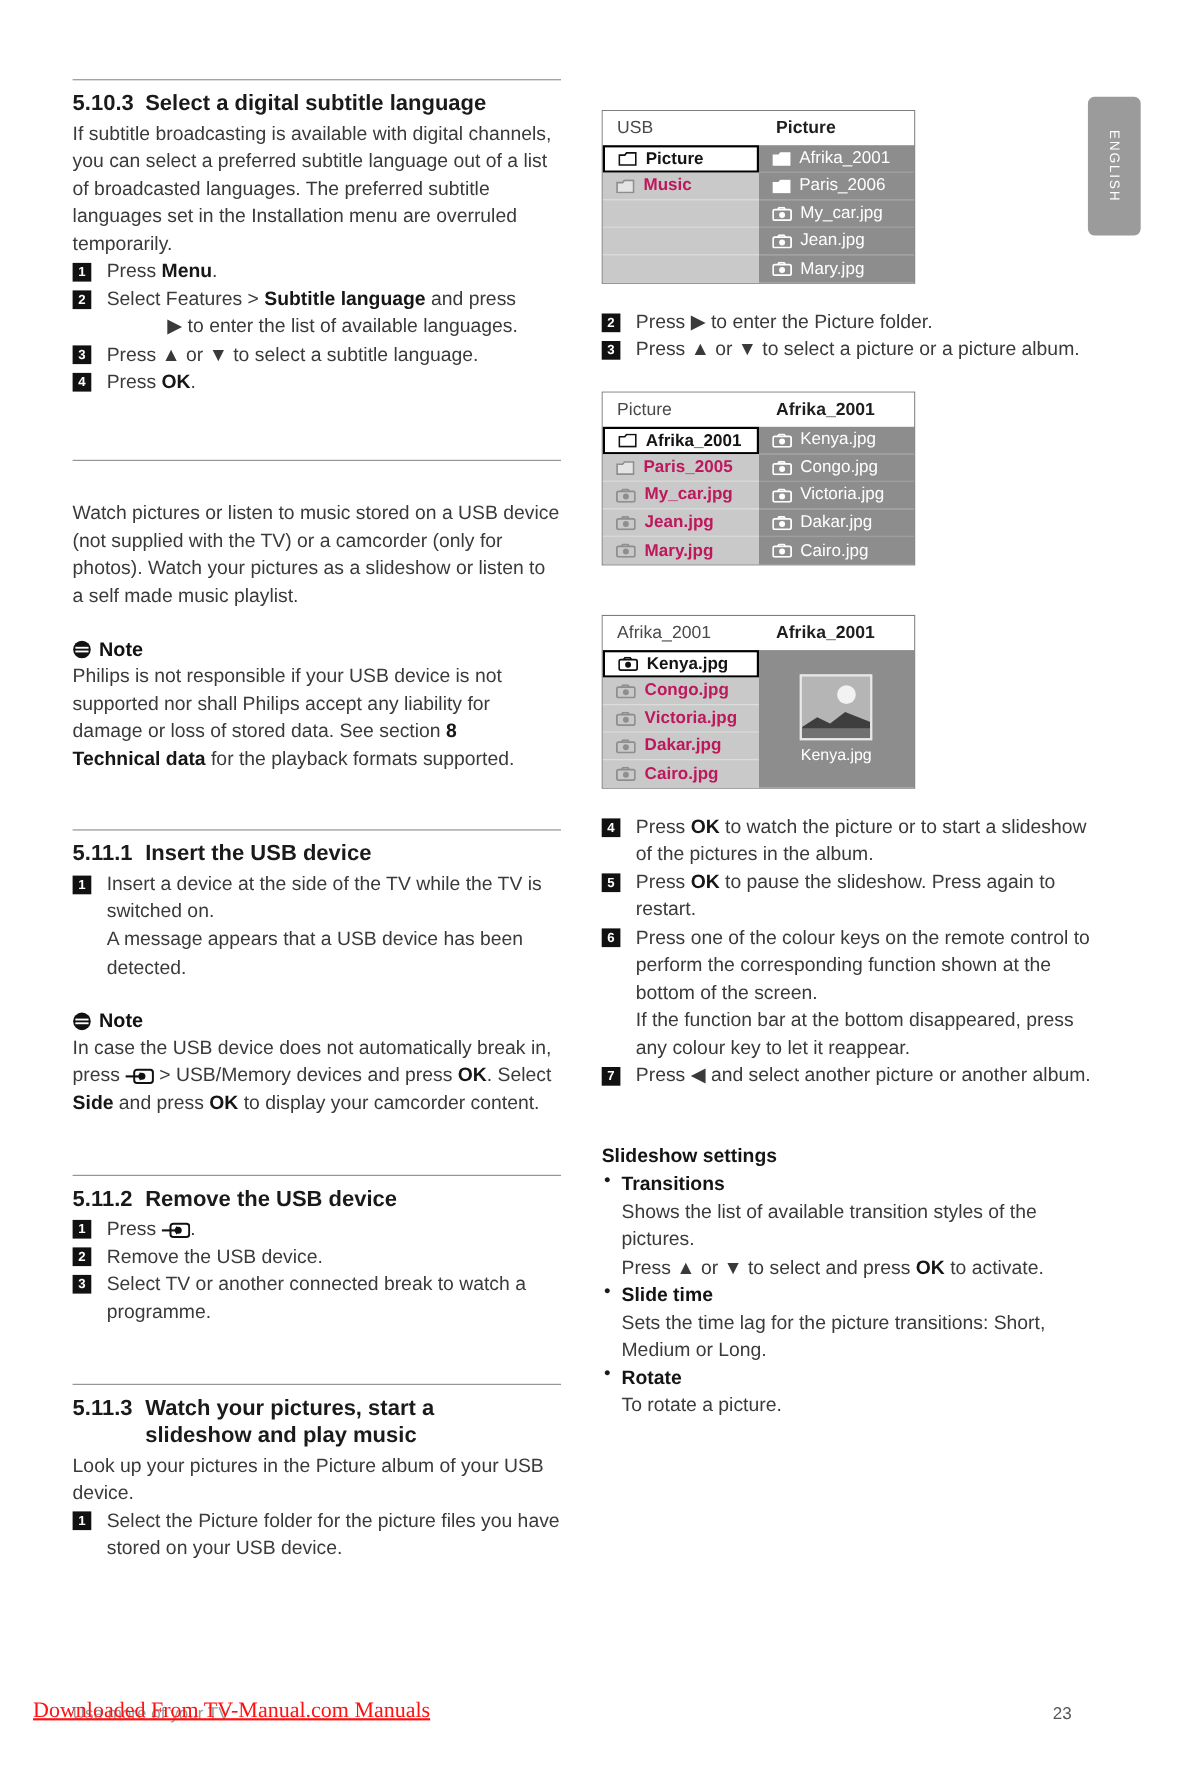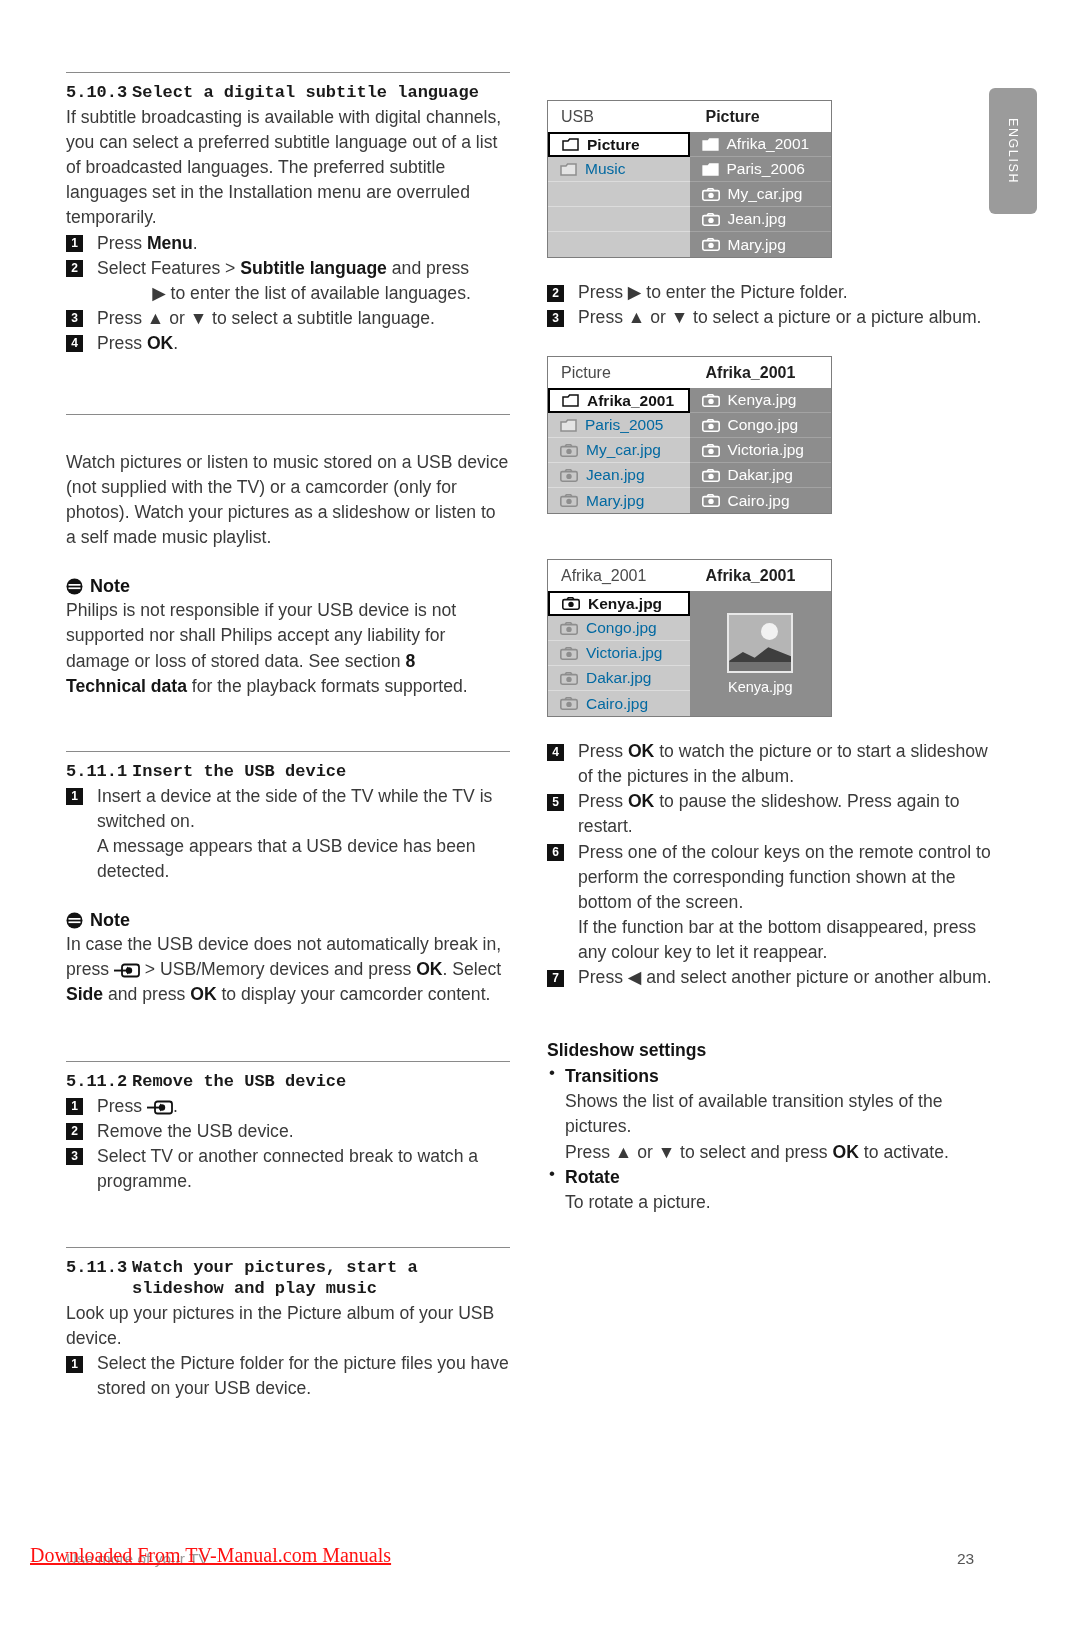--- a/index.html
+++ b/index.html
@@ -25,22 +25,22 @@
     white-space:nowrap;font-family:"Liberation Sans", sans-serif;
   }
 
   
   .col-left{position:absolute;left:66px;top:72px;width:444px;}
   .col-right{position:absolute;left:547px;top:100px;width:448px;}
 
   .rule{border:0;border-top:1.4px solid #8a8a8a;margin:0 0 9px 0;}
 
   h3.sec{
-    font-size:17px;font-weight:bold;color:#1a1a1a;margin:0 0 2px 0;
-    font-family:Liberation Mono, monospace;line-height:1.24;
+    font-size:20px;font-weight:bold;color:#1a1a1a;margin:0 0 2px 0;
+    font-family:Liberation Sans, sans-serif;line-height:1.24;
   }
   h3.sec .num{display:inline-block;min-width:66px;}
   h2.bigsec{
     font-size:25px;font-weight:bold;color:#111;margin:6px 0 4px 0;
     line-height:1.15;font-family:"Liberation Sans", sans-serif;
   }
   h2.bigsec .num{display:inline-block;width:78px;vertical-align:top;}
   h2.bigsec .ttl{display:inline-block;width:300px;vertical-align:top;}
 
   p.body{
@@ -84,21 +84,21 @@
   .tvm .hdr{display:flex;height:31px;align-items:center;background:#fff;}
   .tvm .hdr .h1{width:50%;padding-left:13px;box-sizing:border-box;font-size:16px;color:#4a4a4a;}
   .tvm .hdr .h2{width:50%;padding-left:16px;box-sizing:border-box;font-size:16px;color:#1e1e1e;font-weight:bold;}
   .tvm .cols{display:flex;}
   .tvm .cL{width:50%;box-sizing:border-box;}
   .tvm .cR{width:50%;box-sizing:border-box;}
   .row{
     height:25px;display:flex;align-items:center;gap:8px;
     padding-left:12px;box-sizing:border-box;font-size:15.5px;position:relative;
   }
-  .rowL{background:#c9c9c9;color:#0369a1;}
+  .rowL{background:#c9c9c9;color:#be185d;font-weight:bold;}
   .rowL.empty{background:#c9c9c9;}
   .rowR{background:#8d8d8d;color:#ffffff;}
   .rowsep{border-bottom:1px solid #dcdcdc;}
   .rowsepR{border-bottom:1px solid #a3a3a3;}
   .sel{
     background:#ffffff;color:#141414;border:2.5px solid #000;
     box-sizing:border-box;height:25px;
   }
   .ico{flex:0 0 auto;display:inline-block;line-height:0;}
   .preview{background:#8d8d8d;display:flex;flex-direction:column;align-items:center;justify-content:center;}
@@ -497,20 +497,24 @@
     <div style="height:48px;"></div>
 
     <div class="bul-t" style="margin-bottom:1px;">Slideshow settings</div>
     <ul class="bul">
       <li>
         <div class="bul-t">Transitions</div>
         <div class="bul-d">Shows the list of available transition styles of the pictures.</div>
         <div class="bul-d"><span>Press ▲ or ▼ to select and press </span><b>OK</b><span> to activate.</span></div>
       </li>
       <li>
+        <div class="bul-t">Slide time</div>
+        <div class="bul-d">Sets the time lag for the picture transitions: Short, Medium or Long.</div>
+      </li>
+      <li>
         <div class="bul-t">Rotate</div>
         <div class="bul-d">To rotate a picture.</div>
       </li>
     </ul>
   </div>
 
   <div class="footer">
     <div class="foot-gray">Use more of your TV</div>
     <div class="foot-wm">Downloaded From TV-Manual.com Manuals</div>
     <div class="pagenum">23</div>

